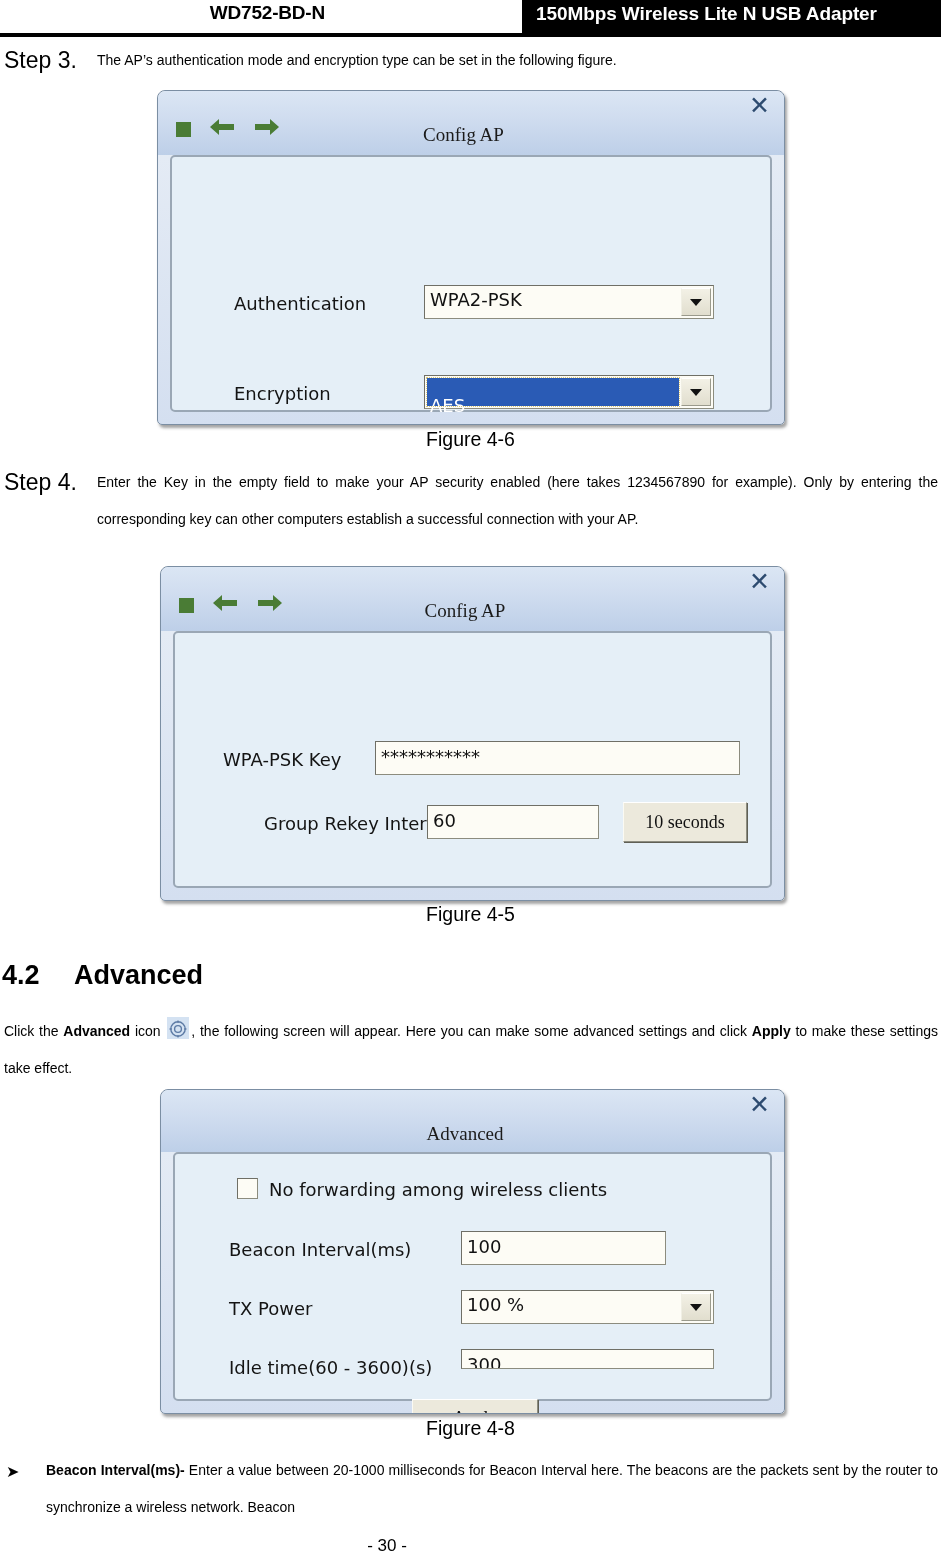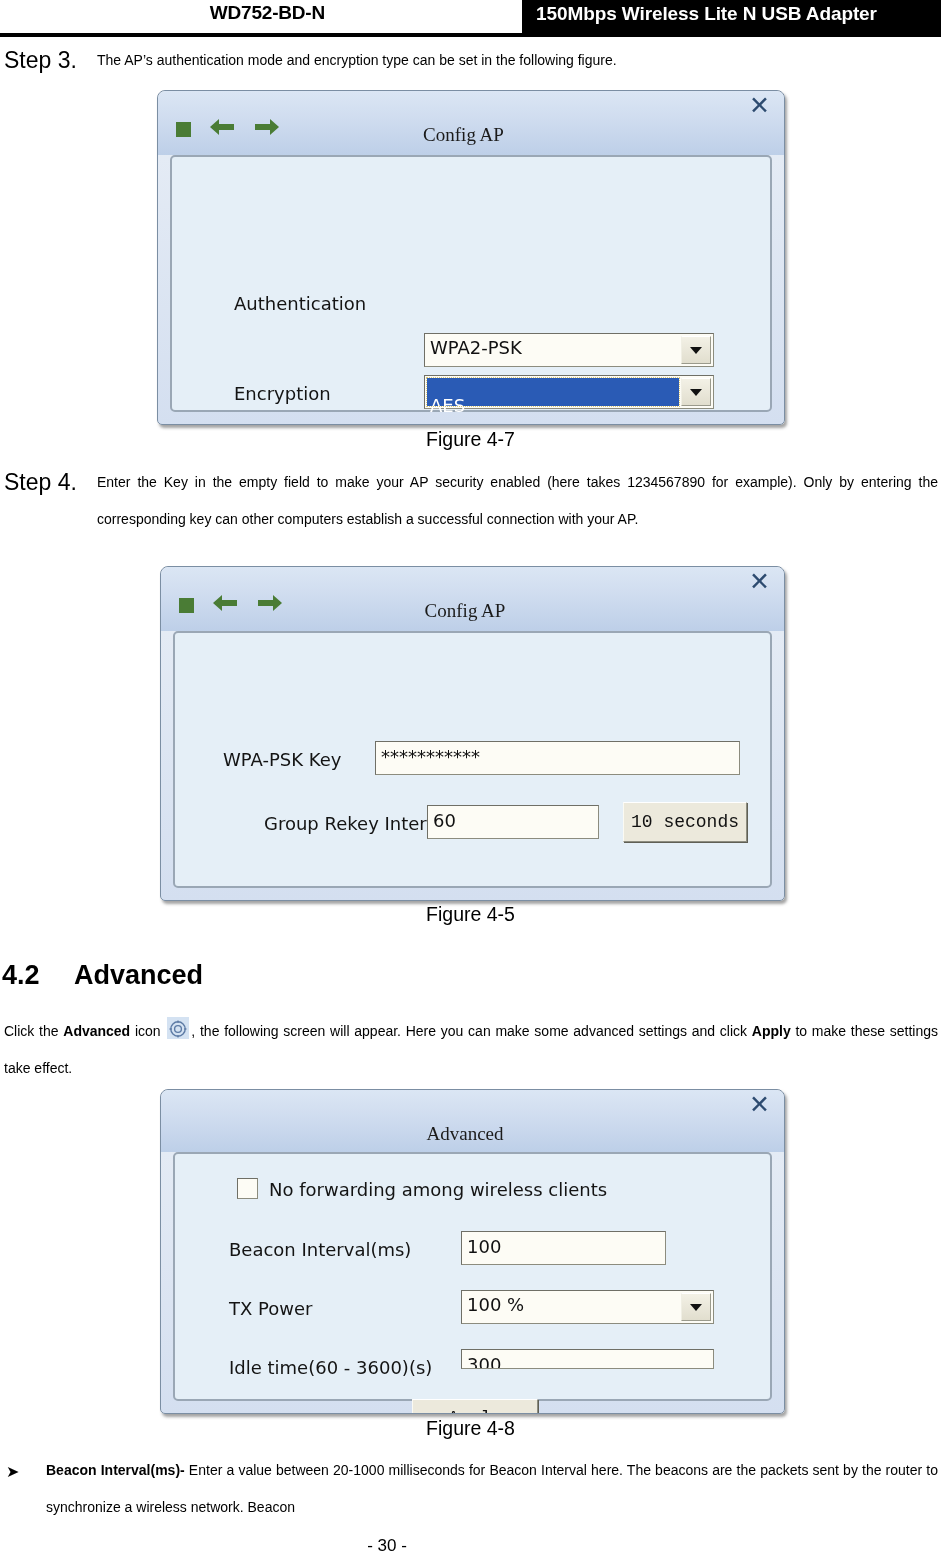--- a/index.html
+++ b/index.html
@@ -246,21 +246,21 @@
   }
   .push-btn {
     position: absolute;
     box-sizing: border-box;
     background: #ece9dc;
     border: 1px solid #8d8d80;
     border-top-color: #ffffff;
     border-left-color: #fbfaf3;
     box-shadow: 1px 1px 0 #5f5f55;
     font-size: 18px;
-    font-family: Liberation Mono, monospace;
+    font-family: Liberation Serif, serif;
     color: #111;
     display: flex;
     align-items: center;
     justify-content: center;
     cursor: pointer;
   }
   .chk-box {
     position: absolute;
     box-sizing: border-box;
     width: 21px; height: 21px;
@@ -311,37 +311,37 @@
       </span>
       <span class="tb-arrow">
         <svg width="28" height="20" viewBox="0 0 28 20">
             <path d="M17 2 L17 7 L2 7 L2 13 L17 13 L17 18 L26 10 Z" fill="#4a7c35"></path>
           </svg>
       </span>
     </div>
   </div>
   <div class="dlg-body">
     <div class="fld-label" style="left:62px; top:136px;">Authentication</div>
-    <div class="combo" style="left:252px; top:128px; width:290px; height:34px;margin-top:48px;">
+    <div class="combo" style="left:252px; top:128px; width:290px; height:34px;">
       <div class="combo-text">WPA2-PSK</div>
       <div class="combo-btn">
           <span class="caret"></span>
         </div>
     </div>
 
     <div class="fld-label" style="left:62px; top:226px;">Encryption</div>
     <div class="combo" style="left:252px; top:218px; width:290px; height:34px;">
       <div class="combo-text selected">AES</div>
       <div class="combo-btn">
           <span class="caret"></span>
         </div>
     </div>
   </div>
 </div>
-<div class="fig-caption" style="top:428px;">Figure 4-7</div>
+<div class="fig-caption" style="top:428px;">Figure 4-6</div>
 
 <div class="step-label" style="left:4px; top:464px;">Step 4.</div>
 <div class="body-text justified" style="left:97px; top:464px; width:841px;">Enter the Key in the empty field to make your AP security enabled (here takes 1234567890 for example). Only by entering the corresponding key can other computers establish a successful connection with your AP.</div>
 
 <div class="dialog" style="left:160px; top:566px; width:625px; height:335px;">
   <div class="dlg-titlebar">
     <div class="dlg-title">Config AP</div>
     <div class="dlg-close">✕</div>
     <div class="dlg-toolbar">
       <span class="tb-stop"></span>

